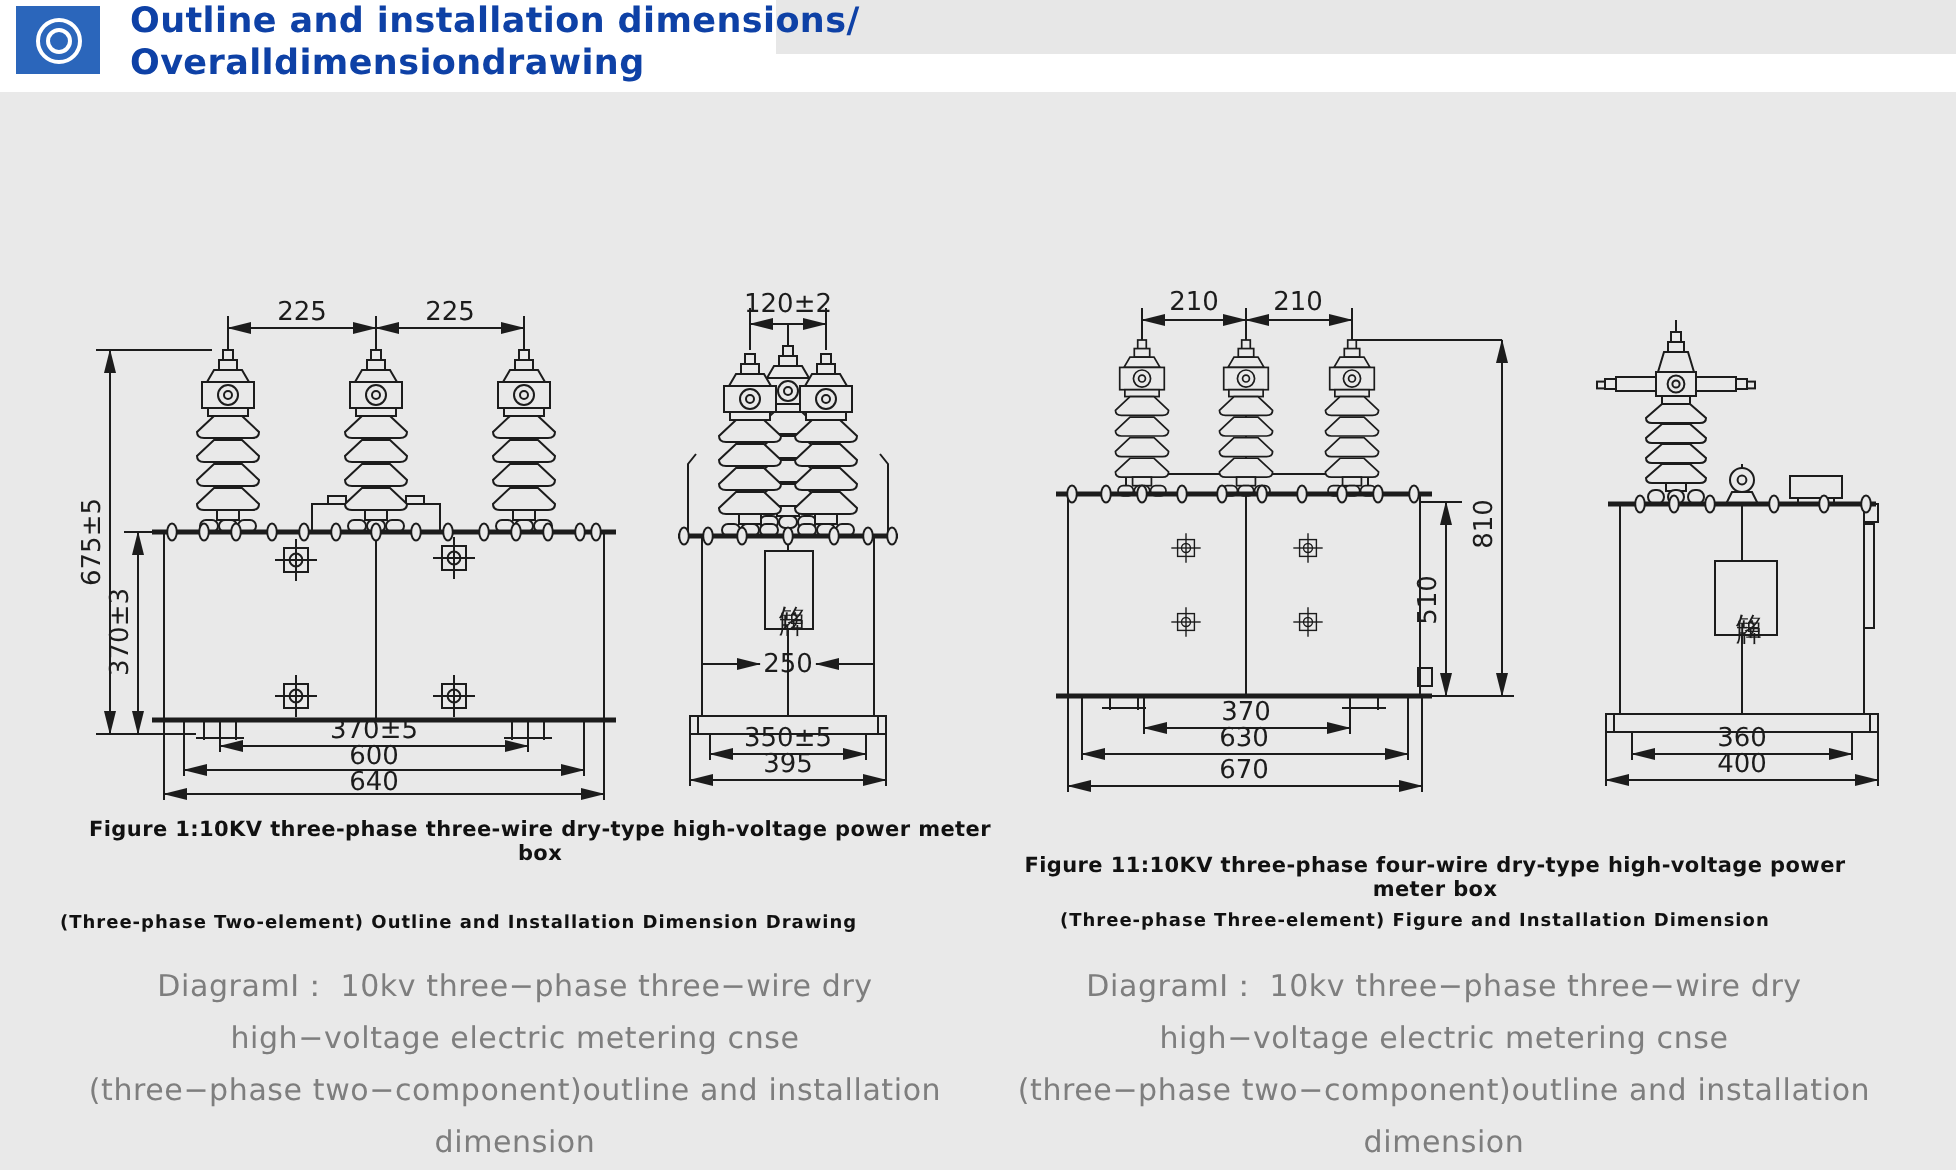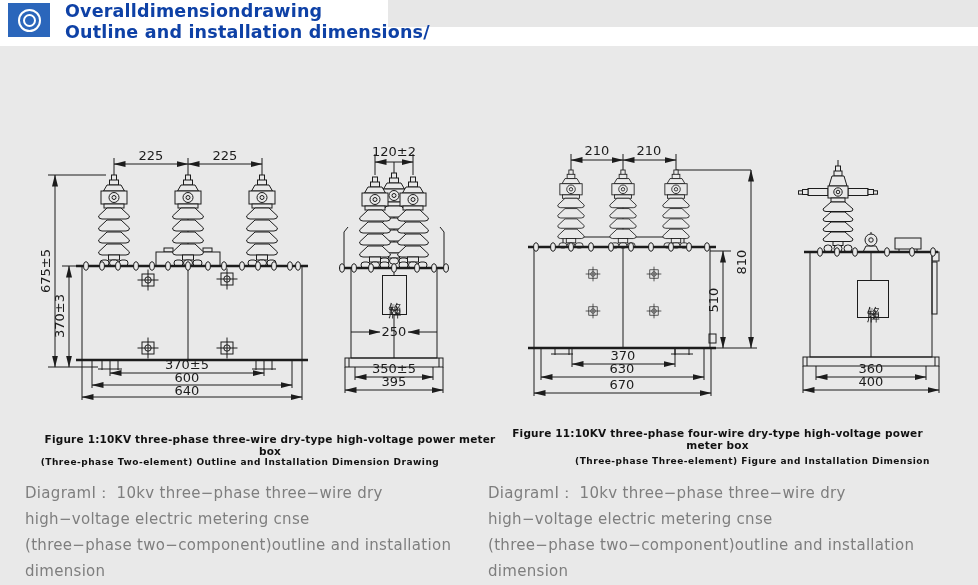--- a/index.html
+++ b/index.html
@@ -13,22 +13,22 @@
         display:flex;align-items:center;justify-content:center;}
   .ring-inner{width:9px;height:9px;border:2px solid #fff;border-radius:50%;}
   .header-title{position:absolute;left:65px;top:1px;font-size:17.5px;font-weight:bold;
         color:#0e41a6;line-height:21px;letter-spacing:0.2px;}
   .drawing{position:absolute;}
   svg text{font-family:"DejaVu Sans",sans-serif;font-size:13px;fill:#1c1c1c;text-anchor:middle;}
   .nameplate{position:absolute;border:1.3px solid #1c1c1c;background:#e9e9e9;color:#1c1c1c;
         display:flex;align-items:center;justify-content:center;
         writing-mode:vertical-rl;text-orientation:upright;font-size:13px;letter-spacing:3px;}
   .cap1{position:absolute;font-size:10.5px;font-weight:bold;color:#111;text-align:center;letter-spacing:0.2px;}
-  .cap2{position:absolute;font-size:9px;font-weight:bold;color:#111;text-align:center;letter-spacing:0.5px;}
-  .footer{position:absolute;font-size:15px;color:#7e7e7e;text-align:left;line-height:26px;letter-spacing:0.3px;}
+  .cap2{position:absolute;font-size:9px;font-weight:bold;color:#111;letter-spacing:0.5px;}
+  .footer{position:absolute;font-size:15px;color:#7e7e7e;text-align:center;line-height:26px;letter-spacing:0.3px;}
 </style>
 </head>
 <body>
 
 <div class="page">
 
   <svg width="0" height="0" style="position:absolute" aria-hidden="true">
     <defs>
       <marker id="ae" viewBox="0 0 12 6" refX="11.5" refY="3" markerWidth="12" markerHeight="6" orient="auto" markerUnits="userSpaceOnUse">
           <path d="M0,0 L12,3 L0,6 Z" fill="#1c1c1c"></path>
@@ -65,22 +65,22 @@
 
   <div class="band-tr"></div>
   <div class="content-bg"></div>
 
   <div class="header-icon">
     <span class="ring-outer">
       <span class="ring-inner"></span>
     </span>
   </div>
   <div class="header-title">
+    <div>Outline and installation dimensions/</div>
     <div>Overalldimensiondrawing</div>
-    <div>Outline and installation dimensions/</div>
   </div>
 
   <svg class="drawing" style="left:40px;top:140px" width="300" height="262" viewBox="0 0 300 262">
     <g stroke="#1c1c1c" fill="none" stroke-width="1">
 
       <line x1="148" y1="18" x2="148" y2="220"></line>
       <line x1="74" y1="18" x2="74" y2="35"></line>
       <line x1="222" y1="18" x2="222" y2="35"></line>
       <g>
         <line x1="74" y1="24" x2="148" y2="24" marker-start="url(#as)" marker-end="url(#ae)"></line>
@@ -332,21 +332,21 @@
         <use href="#bolt" x="117" y="112"></use>
         <use href="#bolt" x="138" y="112"></use>
     </g>
     <text x="76" y="233">360</text>
     <text x="76" y="246">400</text>
   </svg>
 
   <div class="nameplate" style="left:382px;top:275px;width:23px;height:38px">铭牌</div>
   <div class="nameplate" style="left:857px;top:280px;width:30px;height:36px">铭牌</div>
 
-  <div class="cap1" style="left:40px;top:433px;width:460px">Figure 1:10KV three-phase three-wire dry-type high-voltage power meter box</div>
+  <div class="cap1" style="left:40px;top:409px;width:460px">Figure 1:10KV three-phase three-wire dry-type high-voltage power meter box</div>
   <div class="cap2" style="left:30px;top:457px;width:420px">(Three-phase Two-element) Outline and Installation Dimension Drawing</div>
   <div class="cap1" style="left:495px;top:427px;width:445px">Figure 11:10KV three-phase four-wire dry-type high-voltage power meter box</div>
   <div class="cap2" style="left:530px;top:456px;width:445px">(Three-phase Three-element) Figure and Installation Dimension</div>
 
   <div class="footer" style="left:25px;top:480px;width:465px">
     <div>DiagramI： 10kv three−phase three−wire dry</div>
     <div>high−voltage electric metering cnse</div>
     <div>(three−phase two−component)outline and installation dimension</div>
   </div>
   <div class="footer" style="left:488px;top:480px;width:468px">

